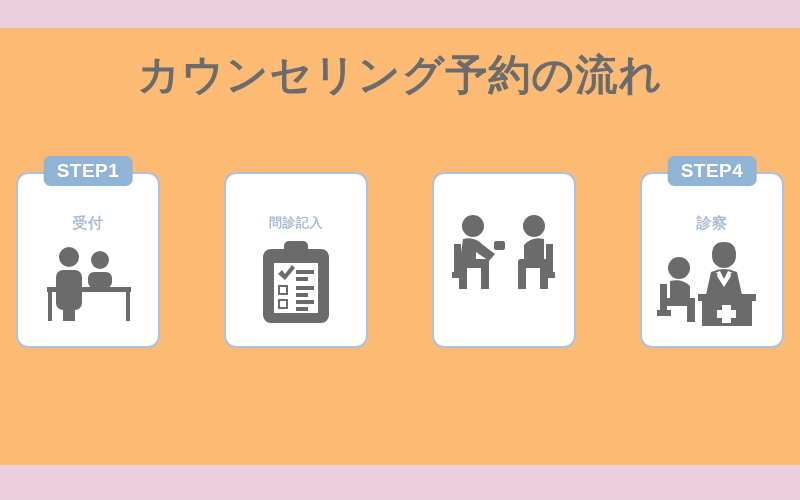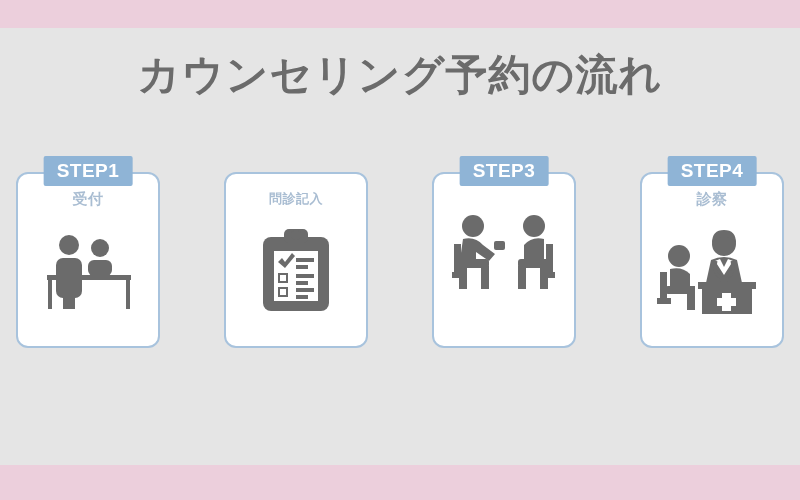--- a/index.html
+++ b/index.html
@@ -10,21 +10,21 @@
     width: 800px;
     height: 500px;
     overflow: hidden;
     font-family: "Liberation Sans", "DejaVu Sans", sans-serif;
     background: #faf9f5;
   }
   #canvas {
     position: relative;
     width: 800px;
     height: 500px;
-    background: #e5e5e5;
+    background: #fdba74;
   }
   .band {
     position: absolute;
     left: 0;
     width: 800px;
     background: #eccfdc;
   }
   .band-top { top: 0; height: 28px; }
   .band-bottom { bottom: 0; height: 35px; }
 
@@ -69,27 +69,27 @@
     position: absolute;
     top: -18px;
     left: 50%;
     transform: translateX(-50%);
     background: #8fb4d6;
     color: #ffffff;
     font-size: 19px;
     font-weight: bold;
     letter-spacing: 0.5px;
     padding: 5px 13px 6px;
-    border-radius: 2px;
+    border-radius: 7px;
     white-space: nowrap;
     line-height: 1;
   }
 
   .step-label {
-    margin-top: 16px;
+    margin-top: 40px;
     font-size: 15px;
     font-weight: bold;
     color: #a9bdd2;
     white-space: nowrap;
     letter-spacing: 0.5px;
   }
   .step-label.small {
     font-size: 13px;
     font-family: Liberation Mono, monospace;
   }
@@ -160,21 +160,20 @@
           </g>
           <g fill="#ffffff">
             <rect x="20" y="46" width="6" height="6"></rect>
             <rect x="20" y="60" width="6" height="6"></rect>
           </g>
         </svg>
       </div>
     </div>
 
     <div class="step-card">
-      <div class="step-badge">STEP3</div>
       <div class="step-icon">
         <svg width="112" height="80" viewBox="0 0 112 80">
           <g fill="#6b6b6b">
 
             <circle cx="25" cy="12" r="11"></circle>
             <path d="M15 25 q12 -3 20 6 l12 9 l-6 7 l-13 -9 l0 8 l-16 0 z"></path>
             <rect x="11" y="45" width="30" height="9" rx="3"></rect>
             <rect x="11" y="45" width="8" height="30"></rect>
             <rect x="33" y="52" width="8" height="23"></rect>
             <rect x="6" y="30" width="7" height="30"></rect>

